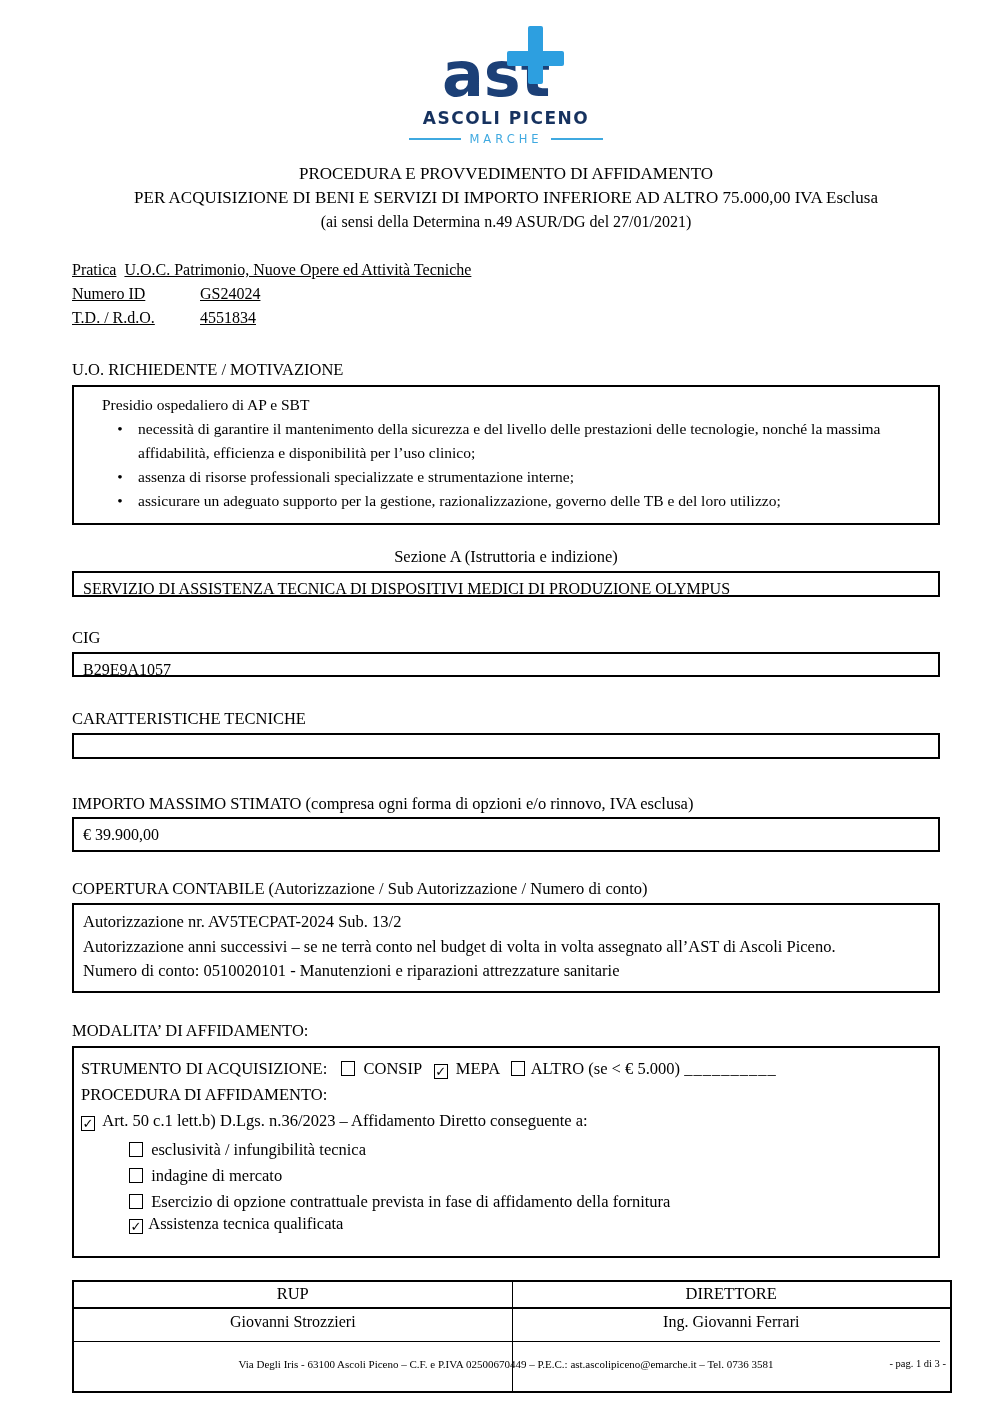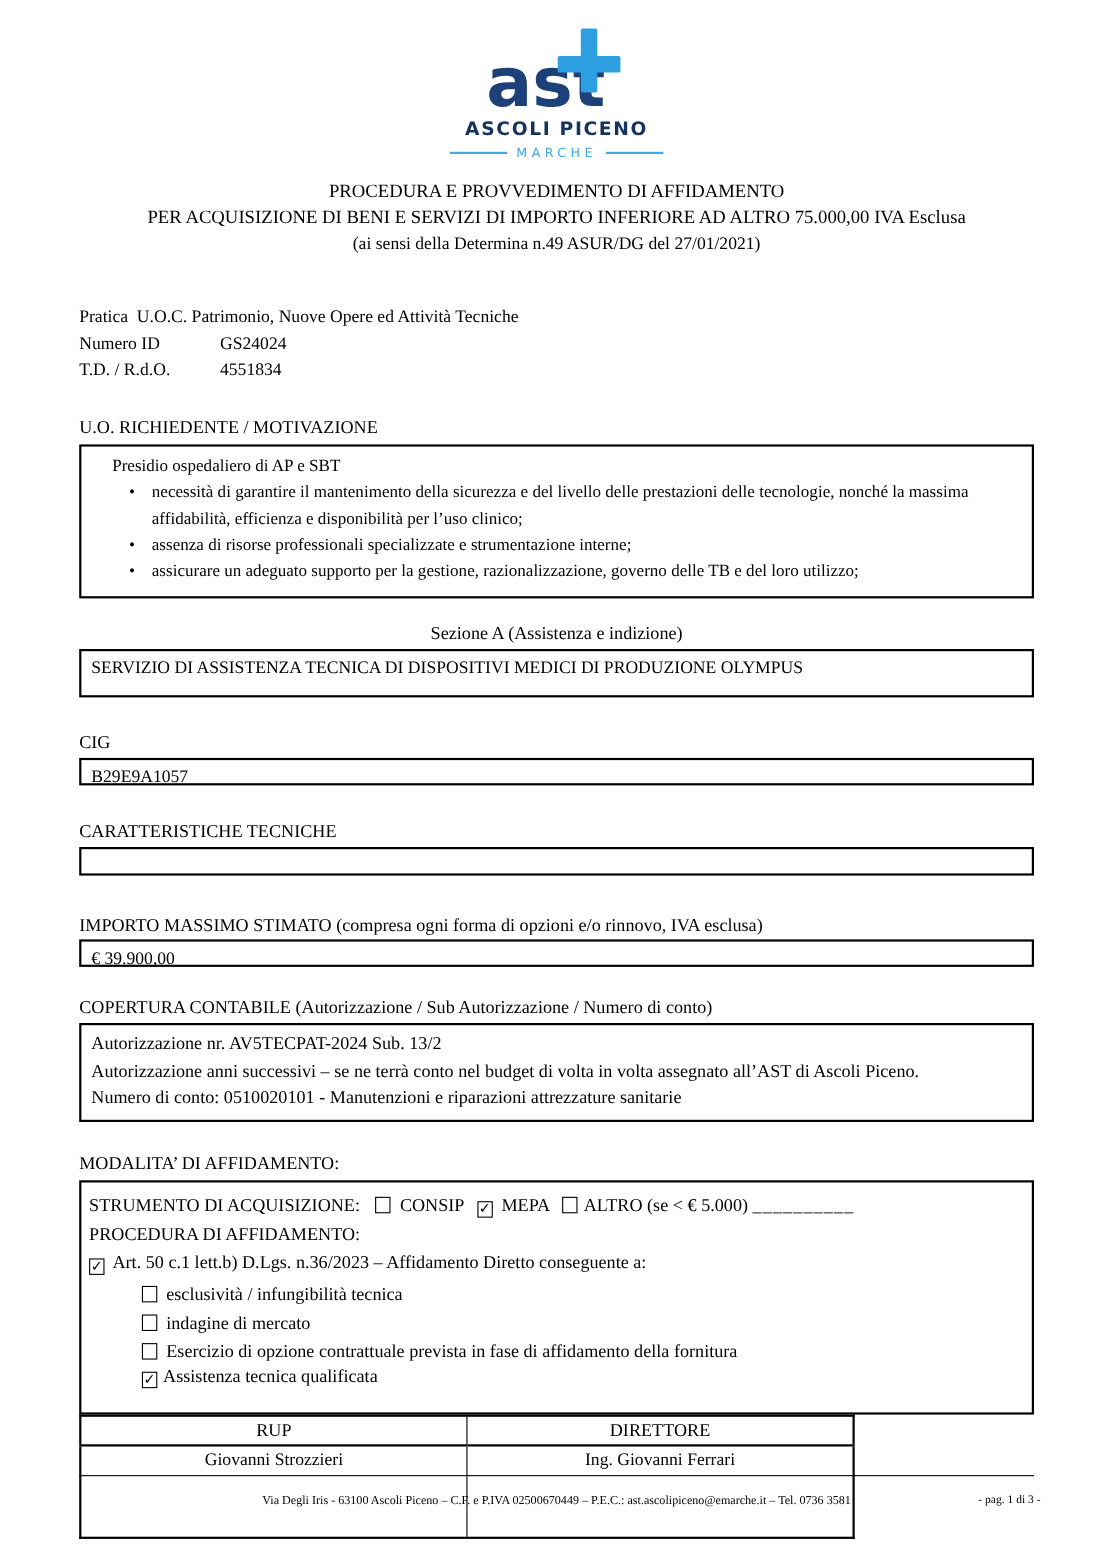--- a/index.html
+++ b/index.html
@@ -25,49 +25,49 @@
     display:flex; align-items:center; justify-content:center; gap:8px;
   }
   .logo-region .rule { display:inline-block; width:52px; height:2px; background:#3fa9e0; }
 
   
   .title-block { text-align:center; margin-top:16px; line-height:24px; }
   .title-line1, .title-line2 { font-size:17px; }
   .title-line3 { font-size:16px; }
 
   
-  .meta-block { margin-top:43px; line-height:24px; }
+  .meta-block { margin-top:24px; line-height:24px;text-decoration:underline; }
   .meta-row { display:flex; }
   .mlabel-inline { margin-right:8px; white-space:nowrap; }
   .mlabel-fixed { width:128px; flex:0 0 128px; }
 
   
   .sec-heading { font-size:16.5px; }
   .box {
     border:2px solid #000; width:868px;
   }
   .box-pad { padding:5px 9px; }
   .uo-heading { margin-top:30px; }
   .uo-box { margin-top:5px; padding:6px 10px 10px 28px; line-height:24px; font-size:15.5px; }
   .bullet-row { display:flex; }
   .bullet-dot { width:36px; flex:0 0 36px; text-align:center; }
   .bullet-text { flex:1; padding-right:4px; }
 
   .sezione-a { text-align:center; margin-top:22px; font-size:16.5px; }
   .oggetto-heading { margin-top:8px; }
-  .oggetto-box { margin-top:4px; height:44px; line-height:22px; font-size:16px; }
+  .oggetto-box { margin-top:4px; height:26px; line-height:22px; font-size:16px; }
 
   .cig-heading { margin-top:31px; }
   .cig-box { margin-top:4px; height:25px; line-height:21px; }
 
   .car-heading { margin-top:32px; }
   .car-box { margin-top:4px; height:26px; }
 
   .imp-heading { margin-top:35px; }
-  .imp-box { margin-top:3px; height:25px; line-height:21px; }
+  .imp-box { margin-top:3px; height:35px; line-height:21px; }
 
   .cop-heading { margin-top:27px; }
   .cop-box { margin-top:4px; padding:5px 14px 7px 9px; line-height:24.5px; font-size:16.5px; }
 
   .mod-heading { margin-top:28px; }
   .mod-box { margin-top:5px; padding:8px 9px 22px 7px; font-size:16.5px; }
   .mod-line { line-height:26px; }
   .mod-sub { padding-left:48px; margin-top:5px; line-height:21px; }
   .mod-sub-last { margin-top:1px; }
 
@@ -76,21 +76,21 @@
     display:inline-block; width:14px; height:15px; border:1.5px solid #000;
     line-height:14px; text-align:center; font-size:13px; vertical-align:-2px;
     font-family:"DejaVu Sans", sans-serif; margin:0 4px 0 8px;
   }
   .cb-first { margin-left:10px; }
   .cb-lead { margin-left:0; }
   .cb-tight { margin-right:2px; }
   .blank-line { letter-spacing:1px; }
 
   
-  .firma-table { border-collapse:collapse; width:705px;border-radius:19px; }
+  .firma-table { margin-top:22px; border-collapse:collapse; width:880px;border-radius:19px; }
   .firma-table th, .firma-table td { border:1.5px solid #000; font-weight:normal; text-align:center; }
   .firma-table th { height:27px; font-size:16.5px; border-bottom:2.5px solid #000; }
   .firma-table td { height:84px; vertical-align:top; padding-top:4px; font-size:16px; }
   .firma-table { border:2px solid #000; }
 
   
   .footer { position:absolute; left:72px; top:1341px; width:868px; }
   .footer-rule { height:0; border-top:1.6px solid #000; }
   .footer-lines { text-align:center; margin-top:14px; font-size:11px; line-height:16px; }
   .footer-page { position:absolute; right:-6px; top:17px; font-size:10.5px; }
@@ -145,21 +145,21 @@
     <div class="bullet-row">
       <span class="bullet-dot">•</span>
       <span class="bullet-text">assenza di risorse professionali specializzate e strumentazione interne;</span>
     </div>
     <div class="bullet-row">
       <span class="bullet-dot">•</span>
       <span class="bullet-text">assicurare un adeguato supporto per la gestione, razionalizzazione, governo delle TB e del loro utilizzo;</span>
     </div>
   </div>
 
-  <div class="sezione-a">Sezione A (Assistenza e indizione)</div>
+  <div class="sezione-a">Sezione A (Istruttoria e indizione)</div>
 
   <div class="box box-pad oggetto-box">SERVIZIO DI ASSISTENZA TECNICA DI DISPOSITIVI MEDICI DI PRODUZIONE OLYMPUS</div>
 
   <div class="sec-heading cig-heading">CIG</div>
   <div class="box box-pad cig-box">B29E9A1057</div>
 
   <div class="sec-heading car-heading">CARATTERISTICHE TECNICHE</div>
   <div class="box box-pad car-box"></div>
 
   <div class="sec-heading imp-heading">IMPORTO MASSIMO STIMATO (compresa ogni forma di opzioni e/o rinnovo, IVA esclusa)</div>

